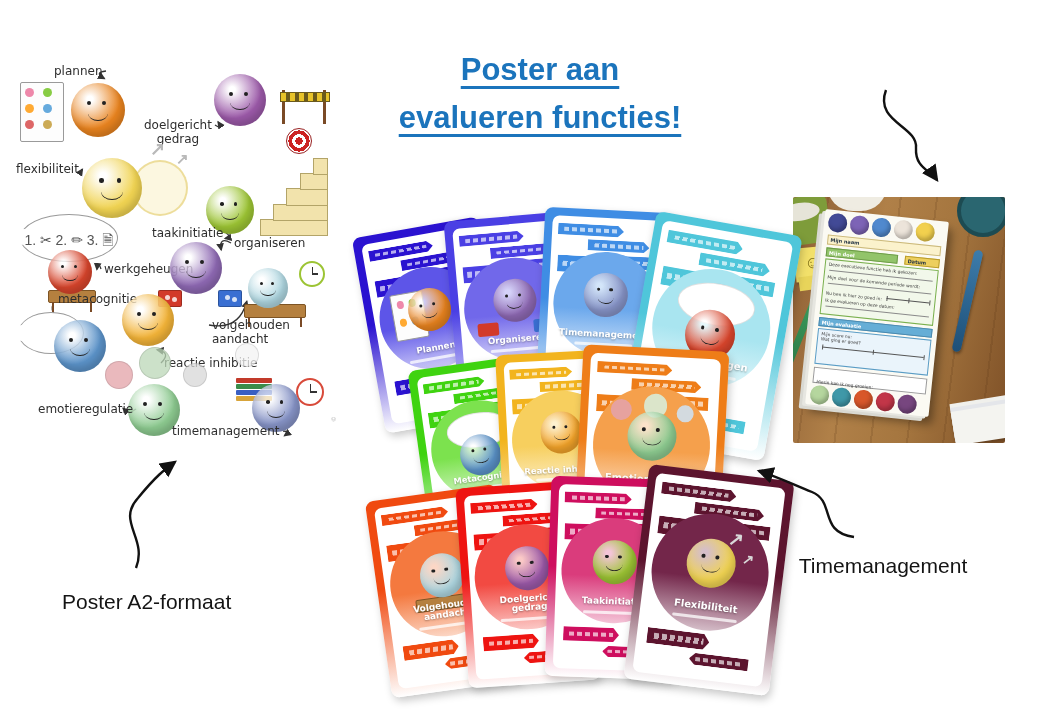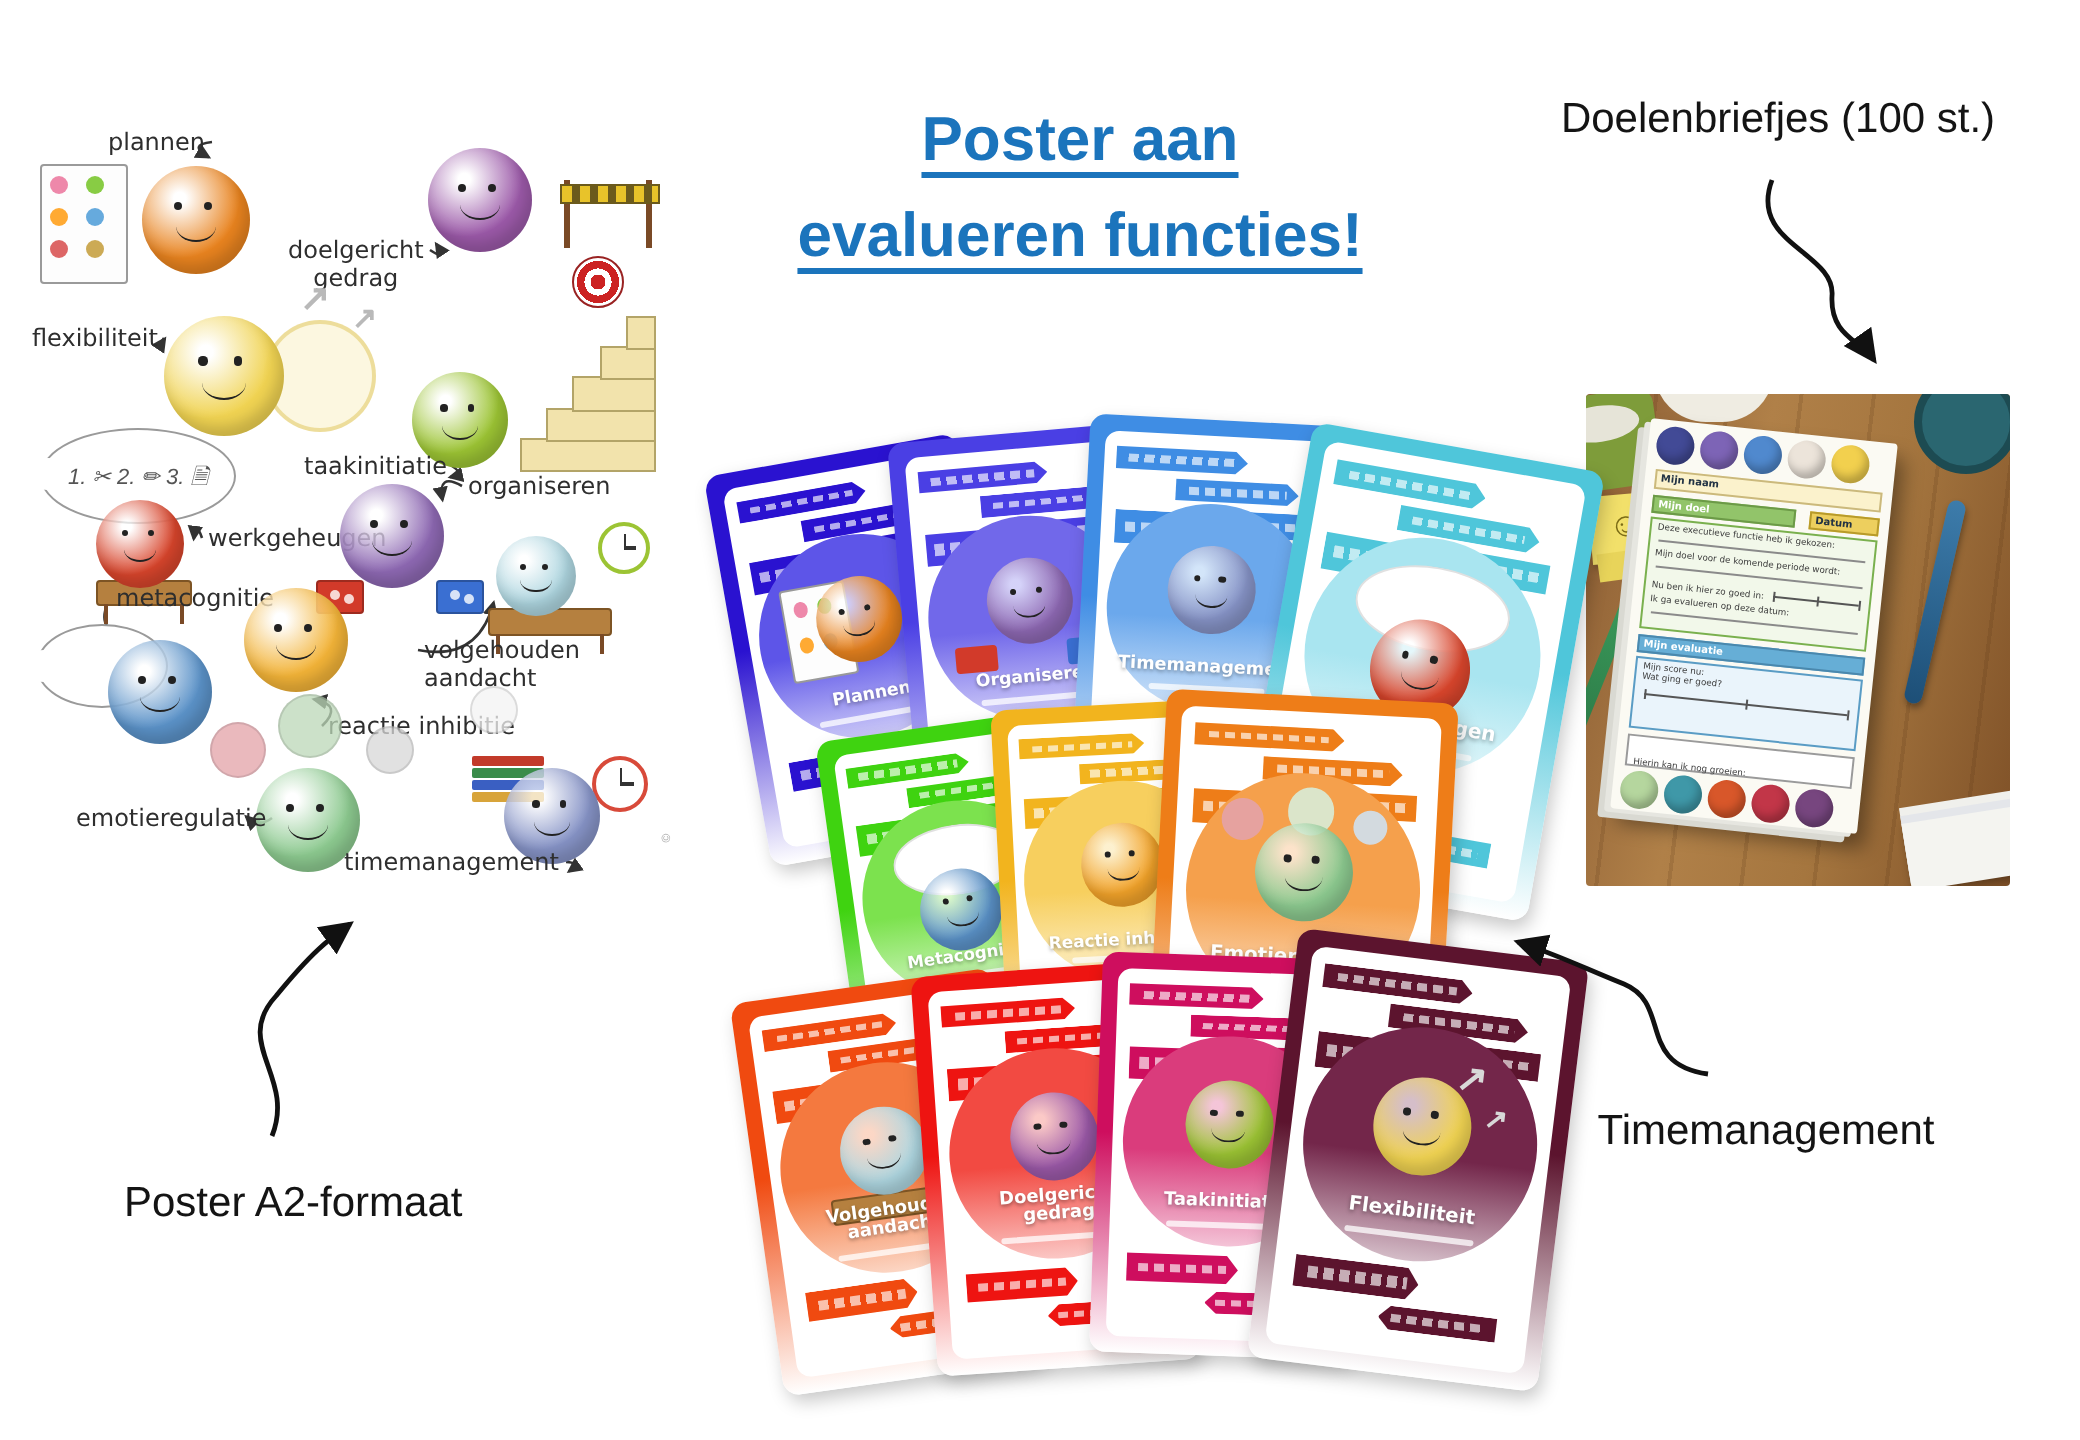--- a/index.html
+++ b/index.html
@@ -22,21 +22,21 @@
     text-decoration:underline;text-underline-offset:3px;}
   .p-label{position:absolute;font-family:"DejaVu Sans",sans-serif;font-size:12px;color:#2e2e2e;
     white-space:pre-line;line-height:14px;}
   .ball{position:absolute;border-radius:50%;box-shadow:inset -3px -5px 7px rgba(0,0,0,.18);}
   .eye{position:absolute;background:#222;border-radius:50%;}
   .mouth{position:absolute;border-bottom:1.6px solid #222;border-radius:0 0 50% 50%;}
   .prop{position:absolute;}
   .prop-board{background:#fdfdfd;border:1.5px solid #9a9a9a;border-radius:2px;}
   .dot{position:absolute;border-radius:50%;}
   .prop-cloud{background:#fff;border:1.5px solid #9a9a9a;border-radius:50%;}
-  .cloud-txt{position:absolute;width:100%;text-align:center;font-size:11px;color:#555;top:32%;font-style:italic;}
+  .cloud-txt{position:absolute;width:100%;text-align:center;font-size:14px;color:#555;top:32%;}
   .prop-desk{background:#b5803f;border:1px solid #7d5424;border-radius:2px;}
   .prop-clock{border-radius:50%;background:#fff;}
   .prop-box{border-radius:2px;border:1px solid rgba(0,0,0,.25);}
   .prop-step{position:absolute;background:#f2e3ac;border:1px solid #b3a468;}
   .prop-target{border-radius:50%;background:radial-gradient(circle,#c22 0 22%,#fff 22% 40%,#c22 40% 62%,#fff 62% 80%,#c22 80%);border:1px solid #922;}
   .prop-hurdle-bar{position:absolute;background:repeating-linear-gradient(90deg,#e8c32a 0 5px,#6b5a1c 5px 9px);border:1px solid #6b5a1c;}
   .prop-post{position:absolute;background:#7a4a26;}
   .prop-ghost{border-radius:50%;border:2px solid rgba(220,190,70,.45);background:rgba(240,211,82,.18);}
   .ghost-arrow{position:absolute;color:#b9b9b9;font-weight:bold;}
   .prop-books i{position:absolute;display:block;border-radius:1px;}
@@ -106,21 +106,20 @@
 </head>
 <body>
 
 <div id="canvas">
 
   <div id="main-title">
     <div><span class="tline">Poster aan</span></div>
     <div><span class="tline">evalueren functies!</span></div>
   </div>
 
-  <div id="lbl-doelenbriefjes" class="annot">Doelenbriefjes (100 st.)</div>
   <div id="lbl-poster" class="annot">Poster A2-formaat</div>
   <div id="lbl-doelenkaarten" class="annot">
     <div>Timemanagement</div>
   </div>
 
   <div id="poster">
   <svg width="332" height="404" style="position:absolute;left:0;top:0;pointer-events:none;">
         <defs>
           <marker id="pah" markerWidth="7" markerHeight="7" refX="5" refY="3" orient="auto">
             <path d="M0,0 L6,3 L0,6 z" fill="#333"></path>

